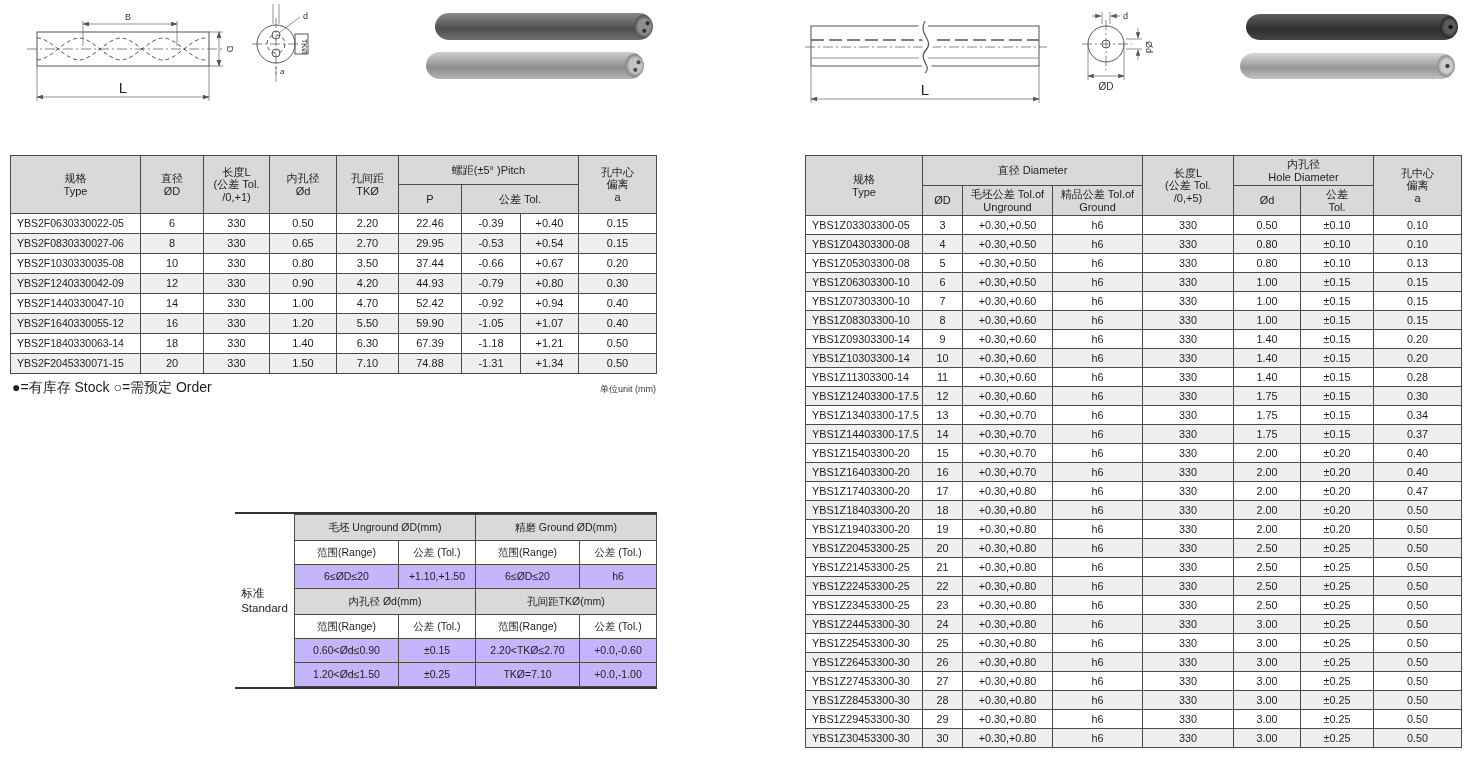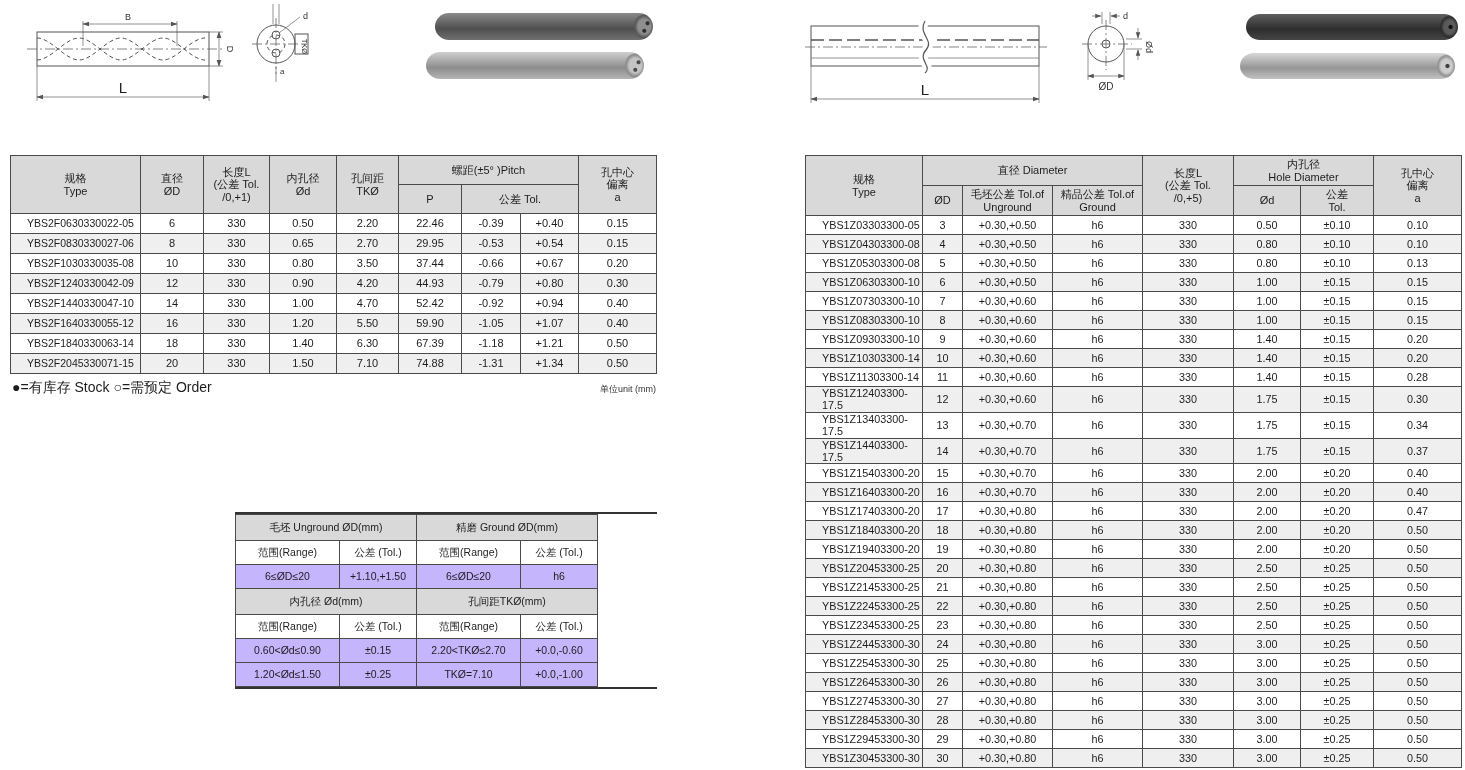--- a/index.html
+++ b/index.html
@@ -6,21 +6,21 @@
   .page{position:relative;width:1465px;height:770px;background:#ffffff;
         font-family:"Liberation Sans",sans-serif;color:#1d1d1d;overflow:hidden;}
 
   
   table.spec{border-collapse:collapse;table-layout:fixed;}
   table.spec th,table.spec td{border:1px solid #4a4a4a;text-align:center;padding:0;
         font-size:11px;line-height:1.15;overflow:hidden;}
   table.spec th{background:#d9d9d9;font-weight:normal;white-space:pre-line;}
   table.spec td{height:19px;background:#ffffff;}
   table.spec tbody tr:nth-child(even) td{background:#efefef;}
-  table.spec td:first-child{text-align:left;padding-left:16px;font-size:10.5px;}
+  table.spec td:first-child{text-align:left;padding-left:6px;font-size:10.5px;}
 
   #left-table{position:absolute;left:10px;top:155px;width:646px;}
   #left-table th{height:28px;}
   #right-table{position:absolute;left:805px;top:155px;width:656px;}
   #right-table th{height:29px;}
   #right-table td{height:18px;font-size:10.8px;}
 
   
   .note-row{position:absolute;left:12px;top:379px;width:644px;display:flex;
         justify-content:space-between;align-items:baseline;}
@@ -253,20 +253,22 @@
         </tr>
       </tbody>
   </table>
 
   <div class="note-row">
     <span class="stock">●=有库存 Stock ○=需预定 Order</span>
     <span class="unit">单位unit (mm)</span>
   </div>
 
   <div class="standard-wrap">
+    <div class="standard-label">标准
+Standard</div>
     <table class="std">
       <colgroup>
         <col style="width:104px">
           <col style="width:77px">
           <col style="width:104px">
           <col style="width:77px">
       </colgroup>
       <tbody>
         <tr>
           <th colspan="2">毛坯 Unground ØD(mm)</th>
@@ -458,21 +460,21 @@
           <td>YBS1Z08303300-10</td>
           <td>8</td>
           <td>+0.30,+0.60</td>
           <td>h6</td>
           <td>330</td>
           <td>1.00</td>
           <td>±0.15</td>
           <td>0.15</td>
         </tr>
         <tr>
-          <td>YBS1Z09303300-10</td>
+          <td>YBS1Z09303300-14</td>
           <td>9</td>
           <td>+0.30,+0.60</td>
           <td>h6</td>
           <td>330</td>
           <td>1.40</td>
           <td>±0.15</td>
           <td>0.20</td>
         </tr>
         <tr>
           <td>YBS1Z10303300-14</td>

